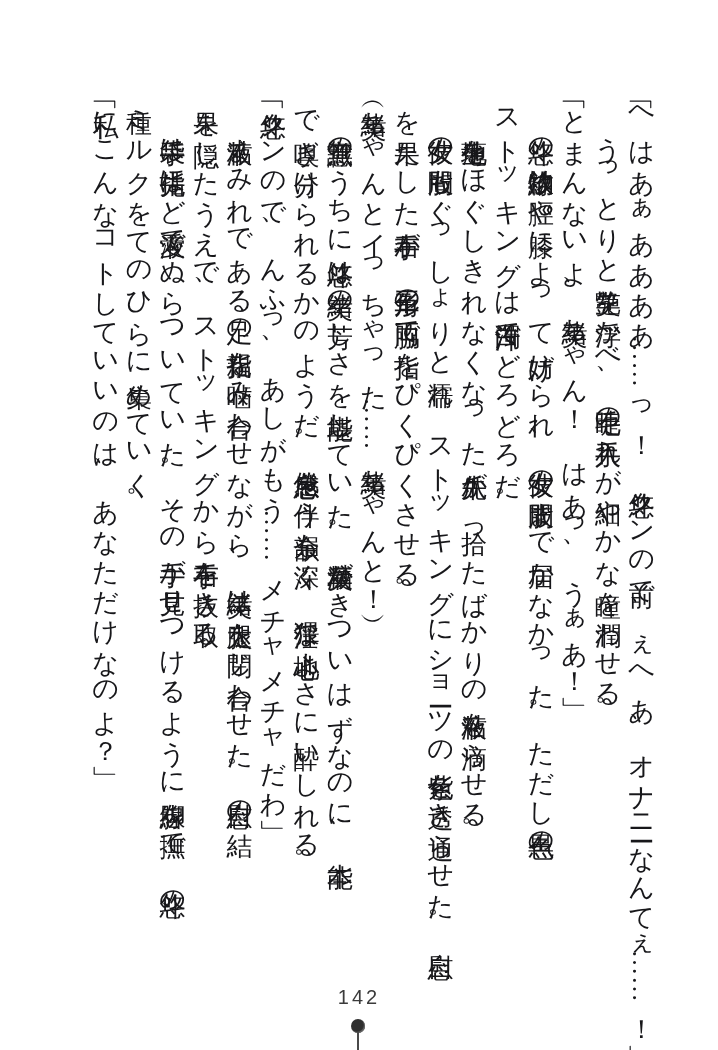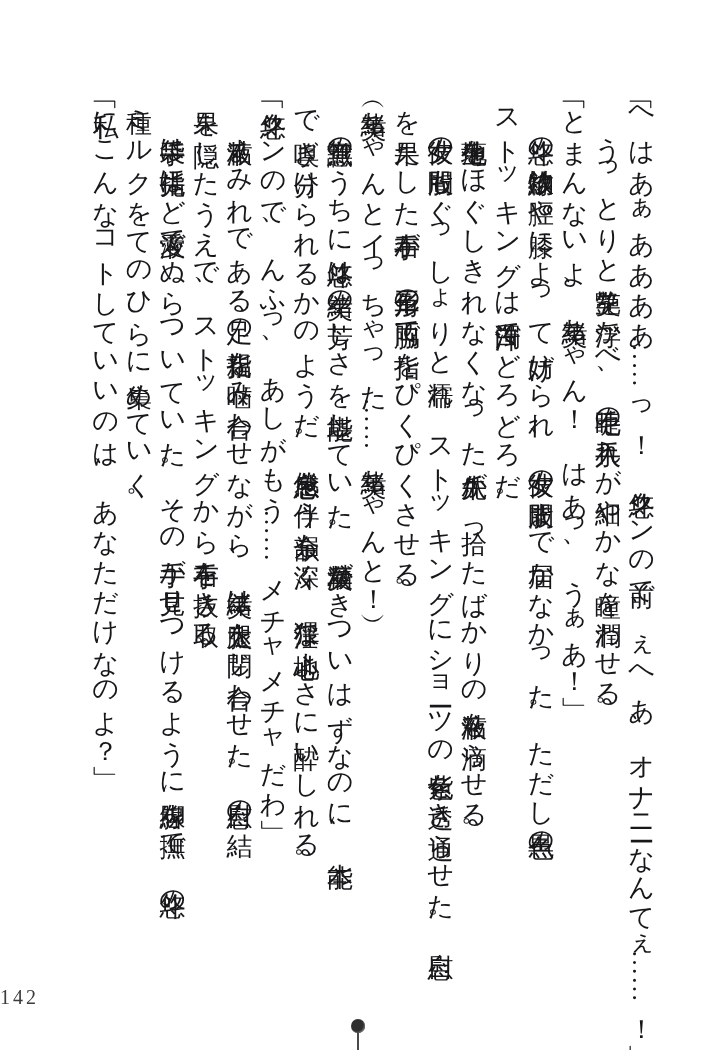--- a/index.html
+++ b/index.html
@@ -32,22 +32,22 @@
   }
   .tcol.indent {
     padding-top: 27px; 
   }
   
   .page-number {
     position: absolute;
     top: 986px;
     left: 0;
     width: 718px;
-    text-align: left;
-    font-family: Liberation Serif, serif;
+    text-align: center;
+    font-family: Liberation Sans, sans-serif;
     font-size: 20px;
     letter-spacing: 3px;
     color: #3b3b3b;
   }
   .ornament-circle {
     position: absolute;
     top: 1019px;
     left: 351px;
     width: 14px;
     height: 14px;

